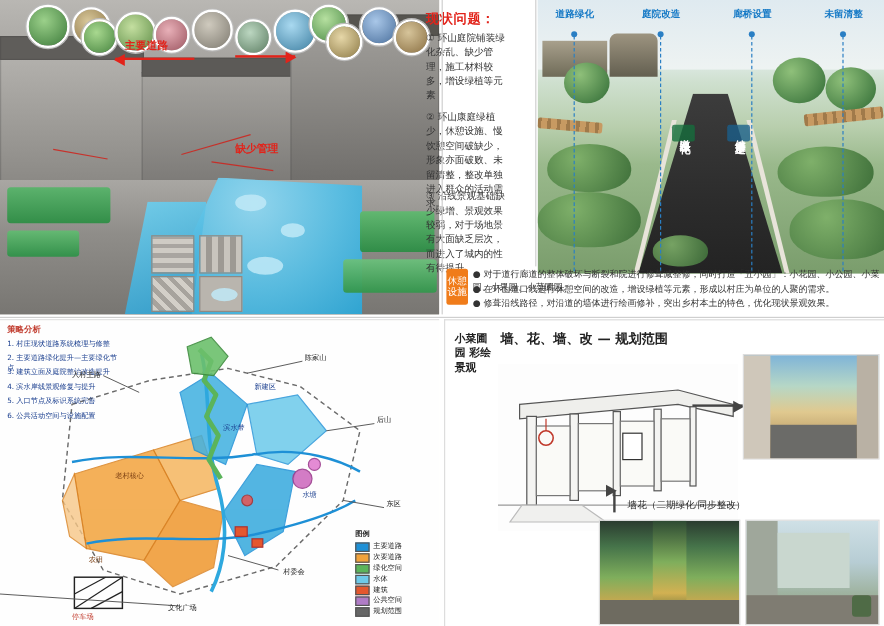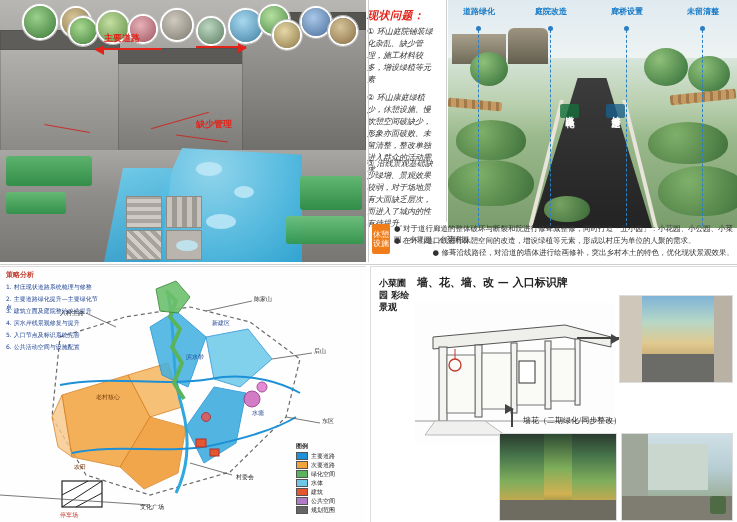--- a/index.html
+++ b/index.html
@@ -73,21 +73,21 @@
   .fence{position:absolute;background:repeating-linear-gradient(90deg,#a07a4a 0 3px,#c79a62 3px 8px);border-radius:2px;}
   .sky{position:absolute;left:0;top:0;width:289px;height:58px;background:linear-gradient(180deg,#dfeaf0,#eef3f2);}
   .bldg{position:absolute;background:#8d9584;}
   .callout{position:absolute;top:6px;width:58px;text-align:center;color:#167ac6;font-size:8px;line-height:11px;font-weight:bold;}
   .calloutline{position:absolute;top:30px;width:0;border-left:1px dashed #2a7fc4;height:196px;}
   .callout-dot{position:absolute;width:5px;height:5px;border-radius:50%;background:#2a7fc4;}
   .vtag{position:absolute;writing-mode:vertical-rl;text-orientation:upright;color:#fff;font-size:9px;font-weight:bold;
     background:rgba(20,110,60,.78);padding:5px 3px;border-radius:2px;letter-spacing:1px;}
 
   
-  #panel-text{left:364px;top:0;width:72px;height:262px;font-style:italic;}
+  #panel-text{left:352px;top:0;width:72px;height:262px;}
   .ttl{color:#e2231a;font-weight:bold;font-size:11px;letter-spacing:.5px;}
   .bullet{font-size:8px;line-height:12px;color:#333;}
 
   
   #notebar{left:372px;top:222px;width:365px;height:40px;}
   .noteflag{position:absolute;left:0;top:2px;width:18px;height:30px;background:#f07c1a;color:#fff;font-size:8px;
     display:flex;align-items:center;justify-content:center;text-align:center;line-height:9px;border-radius:2px;}
   .notetxt{position:absolute;left:22px;top:0;width:340px;font-size:7.5px;line-height:11px;color:#333;}
 
   
@@ -232,21 +232,21 @@
     <div class="callout" style="left:2px;">道路绿化</div>
     <div class="callout" style="left:74px;">庭院改造</div>
     <div class="callout" style="left:150px;">廊桥设置</div>
     <div class="callout" style="left:226px;">未留清整</div>
   </div>
 
   <div class="abs" id="notebar">
     <div class="noteflag">休憩设施</div>
     <div class="notetxt" style="top:1px;">● 对于道行廊道的整体破坏与断裂和院进行修葺减整修，同时打造「五小园」：小花园、小公园、小菜园、小果园、小菜圃园。</div>
     <div class="notetxt" style="top:13px;">● 在环山道口线进行休憩空间的改造，增设绿植等元素，形成以村庄为单位的人聚的需求。</div>
-    <div class="notetxt" style="top:25px;text-align:right;">● 修葺沿线路径，对沿道的墙体进行绘画修补，突出乡村本土的特色，优化现状景观效果。</div>
+    <div class="notetxt" style="top:25px;">● 修葺沿线路径，对沿道的墙体进行绘画修补，突出乡村本土的特色，优化现状景观效果。</div>
   </div>
 
   <div class="vdiv" style="left:368px;top:0;width:1px;height:262px;"></div>
   <div class="vdiv" style="left:446px;top:0;width:1px;height:222px;"></div>
   <div class="hdiv" style="left:0;top:264px;width:737px;height:1px;"></div>
 
   <div class="abs" id="panel-plan">
     <div class="planbg"></div>
 
     <svg width="366" height="256" style="position:absolute;left:0;top:0">
@@ -337,21 +337,21 @@
         </div>
       <div class="lg">
           <span class="sw" style="background:#666666"></span>
           <span>规划范围</span>
         </div>
     </div>
   </div>
 
   <div class="abs" id="panel-mural">
     <div class="colhand" style="left:8px;top:10px;width:34px;">小菜圃园 彩绘 景观</div>
-    <div class="sk-title" style="left:46px;top:8px;">墙、花、墙、改 — 入口标识牌</div>
+    <div class="sk-title" style="left:46px;top:8px;">墙、花、墙、改 — 规划范围</div>
 
     <svg width="200" height="140" style="position:absolute;left:44px;top:36px;">
       <rect x="0" y="0" width="200" height="140" fill="#fdfdfd"></rect>
 
       <line x1="0" y1="118" x2="200" y2="118" stroke="#999" stroke-width="1"></line>
 
       <polygon points="18,34 150,22 196,34 196,44 150,34 18,46" fill="#efefec" stroke="#555" stroke-width="1"></polygon>
 
       <rect x="24" y="44" width="8" height="74" fill="#f4f4f2" stroke="#555"></rect>
       <rect x="60" y="42" width="7" height="72" fill="#f4f4f2" stroke="#555"></rect>

